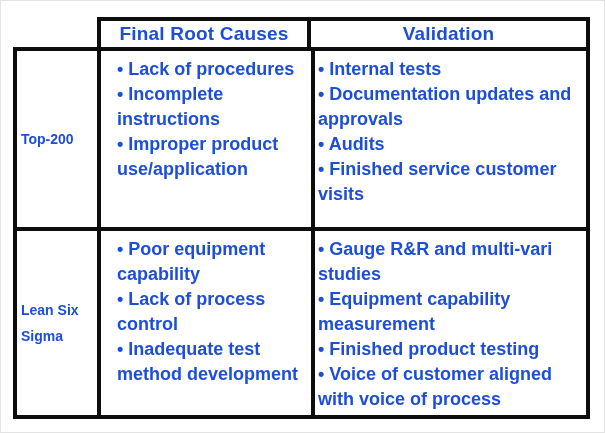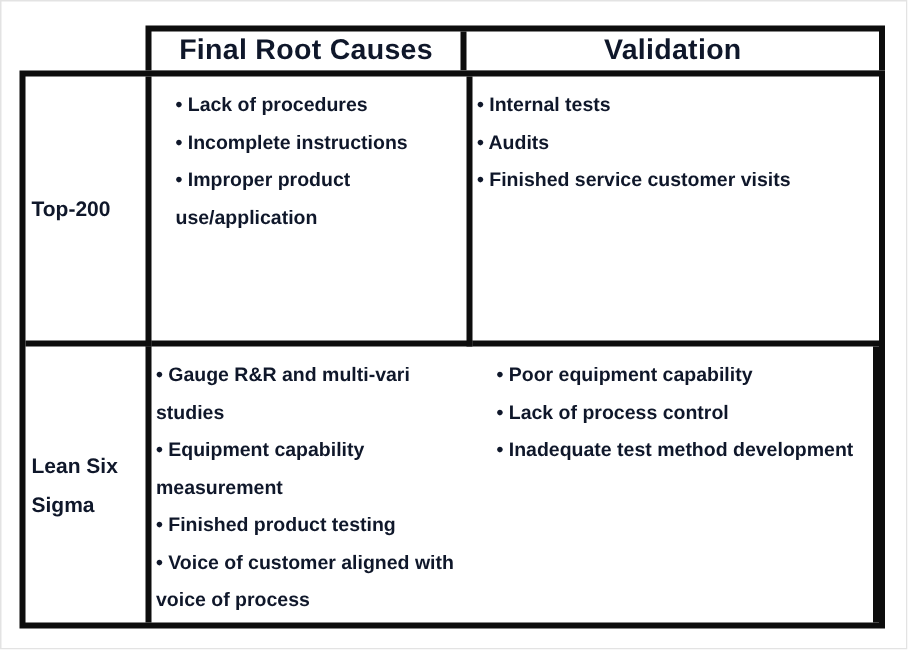--- a/index.html
+++ b/index.html
@@ -4,21 +4,21 @@
 <style>
   html, body { margin: 0; padding: 0; }
   .canvas {
     position: relative;
     width: 605px;
     height: 433px;
     background: #ffffff;
     box-shadow: inset 0 0 0 1px #e3e3e3;
     font-family: "Liberation Sans", sans-serif;
     font-weight: bold;
-    color: #0f172a;
+    color: #1d4ed8;
     overflow: hidden;
   }
   .header-row {
     position: absolute;
     left: 97px;
     top: 17px;
     width: 493px;
     height: 34px;
     box-sizing: border-box;
     border: 4px solid #0d0d0d;
@@ -46,21 +46,21 @@
     height: 372px;
     box-sizing: border-box;
     border: 4px solid #0d0d0d;
     display: grid;
     grid-template-columns: 84px 214px auto;
     grid-template-rows: 180px auto;
     background: #fff;
   }
   .cell {
     box-sizing: border-box;
-    font-size: 13px;
+    font-size: 18px;
     line-height: 25px;
     overflow: hidden;
   }
   .cell.col-divider { border-right: 4px solid #0d0d0d; }
   .cell.row-divider { border-bottom: 4px solid #0d0d0d; }
   .label-cell {
     display: flex;
     align-items: center;
     padding-left: 4px;
     font-size: 14px;
@@ -83,31 +83,32 @@
   <div class="body-box">
 
     <div class="cell label-cell col-divider row-divider">Top-200</div>
     <div class="cell content-cell col-divider row-divider">
         <div class="bullet-item">• Lack of procedures</div>
         <div class="bullet-item">• Incomplete instructions</div>
         <div class="bullet-item">• Improper product use/application</div>
       </div>
     <div class="cell content-cell validation row-divider">
         <div class="bullet-item">• Internal tests</div>
+        <div class="bullet-item">• Documentation updates and approvals</div>
         <div class="bullet-item">• Audits</div>
         <div class="bullet-item">• Finished service customer visits</div>
       </div>
 
     <div class="cell label-cell col-divider">Lean Six Sigma</div>
+    <div class="cell content-cell col-divider">
+        <div class="bullet-item">• Poor equipment capability</div>
+        <div class="bullet-item">• Lack of process control</div>
+        <div class="bullet-item">• Inadequate test method development</div>
+      </div>
     <div class="cell content-cell validation">
         <div class="bullet-item">• Gauge R&amp;R and multi-vari studies</div>
         <div class="bullet-item">• Equipment capability measurement</div>
         <div class="bullet-item">• Finished product testing</div>
         <div class="bullet-item">• Voice of customer aligned with voice of process</div>
       </div>
-    <div class="cell content-cell col-divider">
-        <div class="bullet-item">• Poor equipment capability</div>
-        <div class="bullet-item">• Lack of process control</div>
-        <div class="bullet-item">• Inadequate test method development</div>
-      </div>
 
   </div>
 </div>
 
 </body></html>

